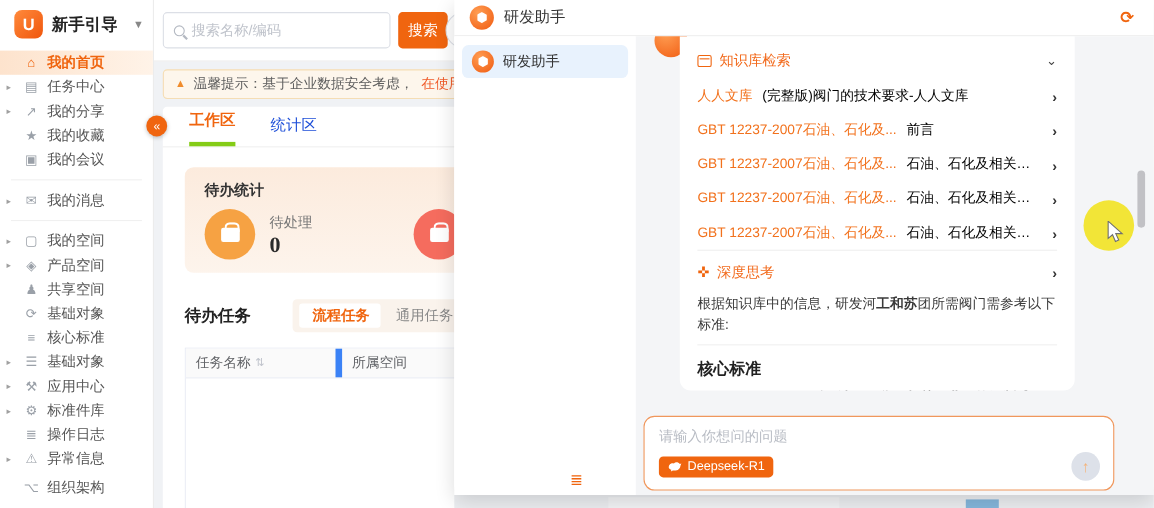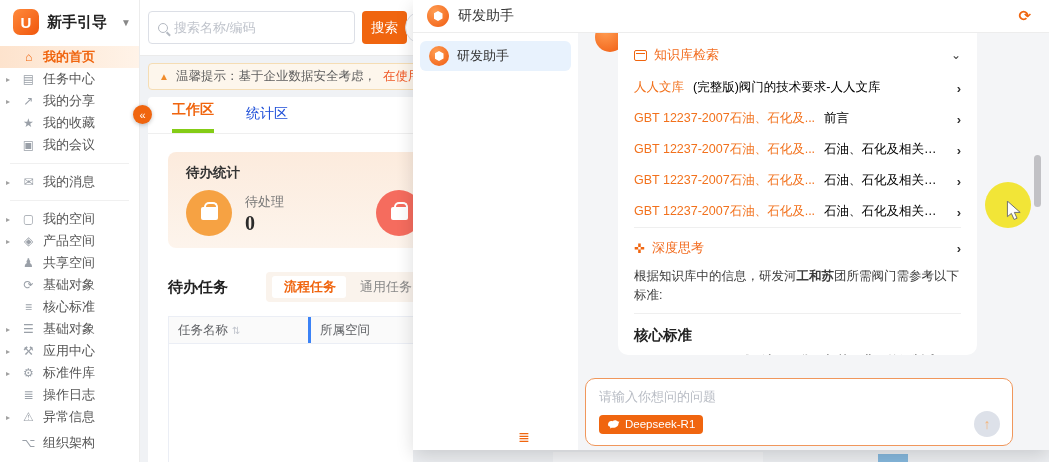--- a/index.html
+++ b/index.html
@@ -74,21 +74,21 @@
   .stat-value { font-size:20px; font-weight:bold; color:#2b2b2b; line-height:1; }
   .todo-row { display:flex; align-items:center; margin-top:24px; }
   .todo-title { font-size:15px; font-weight:bold; color:#222; }
   .todo-tabs { margin-left:38px; background:#faf3ec; border-radius:4px; display:flex; padding:4px 6px; gap:4px; }
   .t-tab { font-size:13px; color:#888; padding:2px 10px; border-radius:3px; cursor:pointer; }
   .t-tab.active { color:#f0650f; font-weight:bold; background:#fff;padding-left:12px; }
   .more-link { margin-left:36px; color:#f2711c; font-size:13px; cursor:pointer; }
   .task-table { margin-top:14px; border:1px solid #ebeef5; height:150px; }
   .task-thead { display:flex; background:#fafafa; border-bottom:1px solid #ebeef5; height:27px; align-items:center; }
   .th-cell { font-size:12.5px; color:#606266; padding-left:9px; }
-  .th-cell.c1 { width:142px; border-right:3px solid #3b82f6; height:100%; display:flex; align-items:center; gap:4px; }
+  .th-cell.c1 { width:142px; border-right:6px solid #3b82f6; height:100%; display:flex; align-items:center; gap:4px; }
   .sort-icon { color:#c0c4cc; font-size:10px; }
 
   .bottom-strip { position:absolute; left:413px; top:450px; width:636px; height:12px; background:#eceef1; }
   .strip-lite { position:absolute; left:140px; top:2px; width:210px; height:10px; background:#f3f4f6; }
   .strip-blue { position:absolute; left:465px; top:4px; width:30px; height:8px; background:#85b7dc; }
 
   
   .overlay { position:absolute; left:413px; top:0; width:636px; height:450px; background:#fff;
     box-shadow:0 6px 18px rgba(0,0,0,.14); border-radius:0 0 8px 8px; z-index:10; }
   .panel-header { height:33px; display:flex; align-items:center; gap:9px; padding-left:14px;

